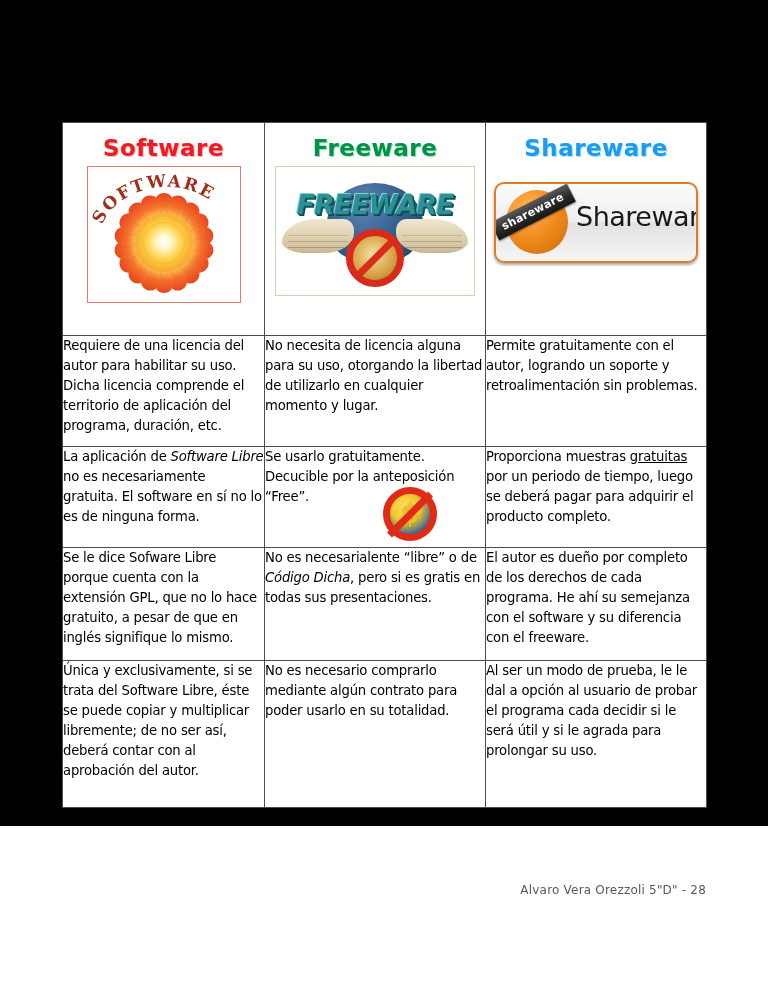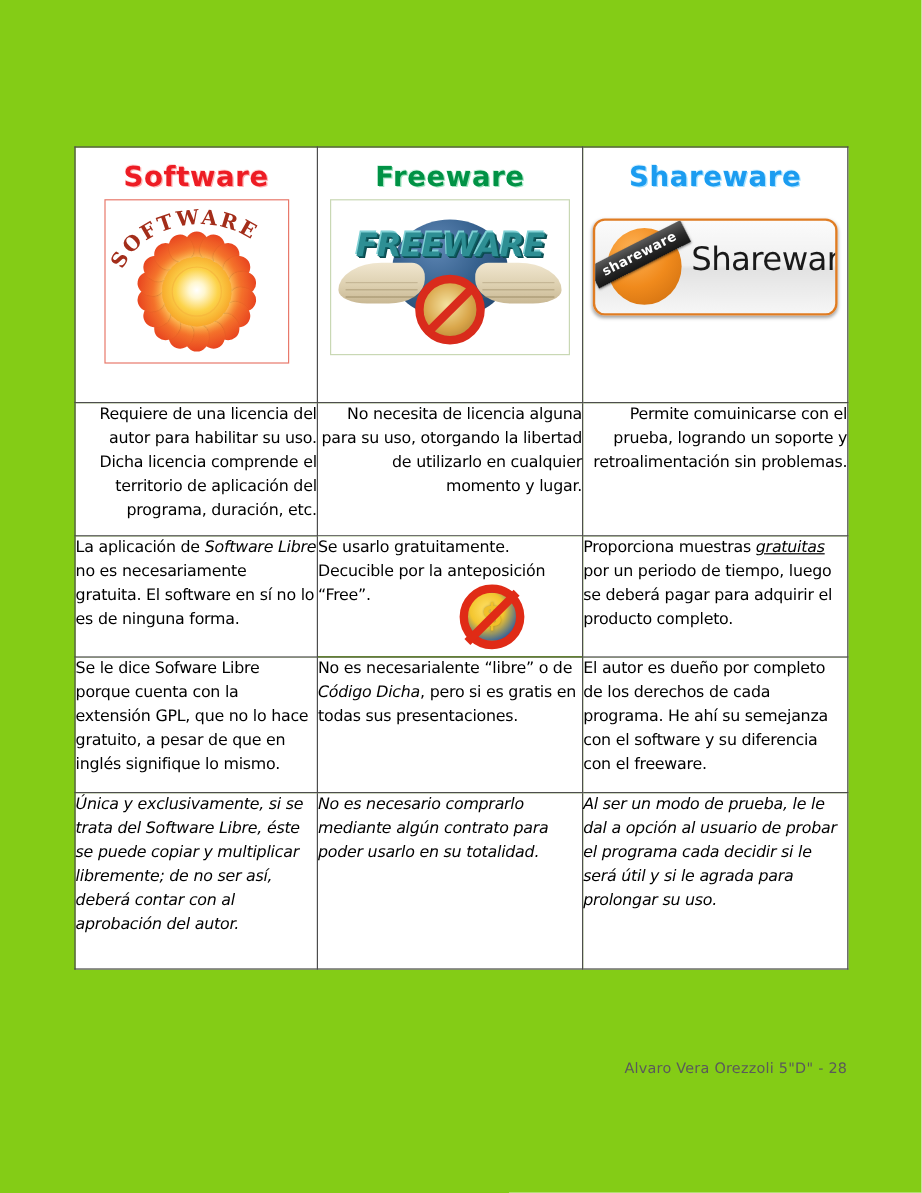--- a/index.html
+++ b/index.html
@@ -13,22 +13,22 @@
     height: 994px;
     position: relative;
     font-family: "DejaVu Sans", sans-serif;
     overflow: hidden;
   }
 
   .page {
     position: absolute;
     left: 0; top: 0;
     width: 768px;
-    height: 994px;
-    background: #84cc16;
+    height: 826px;
+    background: #000000;
   }
 
   table.compare {
     position: absolute;
     left: 62px;
     top: 122px;
     width: 644px;
     border-collapse: collapse;
     table-layout: fixed;
   }
@@ -237,24 +237,24 @@
   
   td.body-cell {
     padding: 7px 8px 8px 9px;
     font-family: "DejaVu Sans", sans-serif;
     font-size: 13.2px;
     line-height: 1.52;
     color: #000;
     letter-spacing: -0.2px;
   }
   td.body-cell .txt { display: block; }
-  .row1 td { height: 110px; text-align: right; }
+  .row1 td { height: 110px; }
   .row2 td { height: 100px; }
   .row3 td { height: 112px; }
-  .row4 td { height: 146px; font-style: italic; }
+  .row4 td { height: 146px; }
 
   .cell-inline { position: relative; }
   .money-icon {
     position: absolute;
     right: 48px;
     top: 40px;
     width: 54px; height: 54px;
   }
   .money-icon .ring {
     position: absolute;
@@ -279,21 +279,21 @@
     text-align: center;
     line-height: 54px;
     font-family: "DejaVu Sans", sans-serif;
     font-weight: bold;
     font-size: 26px;
     color: #f0c02a;
     text-shadow: 0 0 2px rgba(0,0,0,.35);
   }
 
   em.it { }
-  u.ul { text-decoration: underline; font-style: italic; }
+  u.ul { text-decoration: underline; }
 
   .footer {
     position: absolute;
     left: 0;
     top: 883px;
     width: 706px;
     text-align: right;
     font-family: "DejaVu Sans", sans-serif;
     font-size: 12px;
     color: #5a5a5a;
@@ -418,21 +418,21 @@
       </tr>
 
       <tr class="row1">
         <td class="body-cell">
           <span class="txt">Requiere de una licencia del autor para habilitar su uso. Dicha licencia comprende el territorio de aplicación del programa, duración, etc.</span>
         </td>
         <td class="body-cell">
           <span class="txt">No necesita de licencia alguna para su uso, otorgando la libertad de utilizarlo en cualquier momento y lugar.</span>
         </td>
         <td class="body-cell">
-          <span class="txt">Permite comuinicarse con el prueba, logrando un soporte y retroalimentación sin problemas.</span>
+          <span class="txt">Permite gratuitamente con el autor, logrando un soporte y retroalimentación sin problemas.</span>
         </td>
       </tr>
 
       <tr class="row2">
         <td class="body-cell">
           <span class="txt"><span>La aplicación de </span><em class="it">Software Libre</em><span> no es necesariamente gratuita. El software en sí no lo es de ninguna forma.</span></span>
         </td>
         <td class="body-cell cell-inline">
           <span class="txt">Se usarlo gratuitamente. Decucible por la anteposición “Free”.</span>
           <span class="money-icon">

